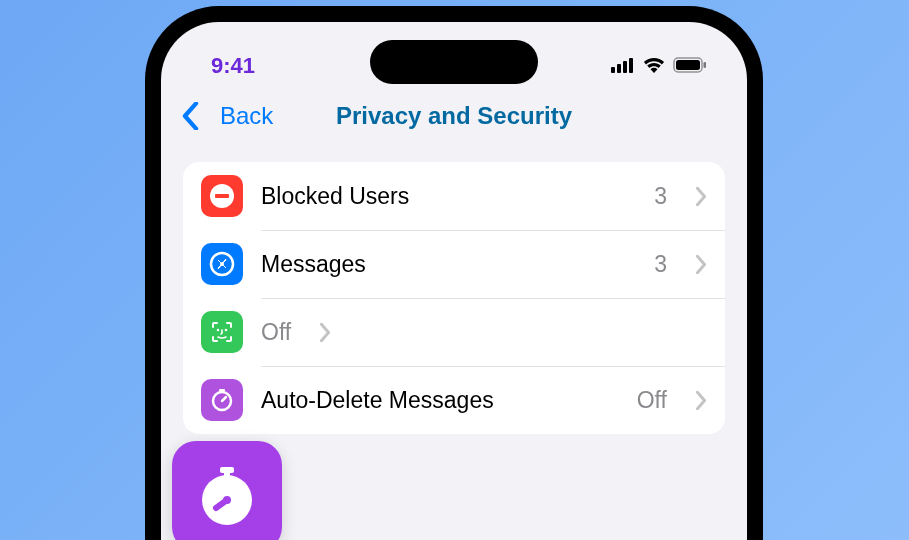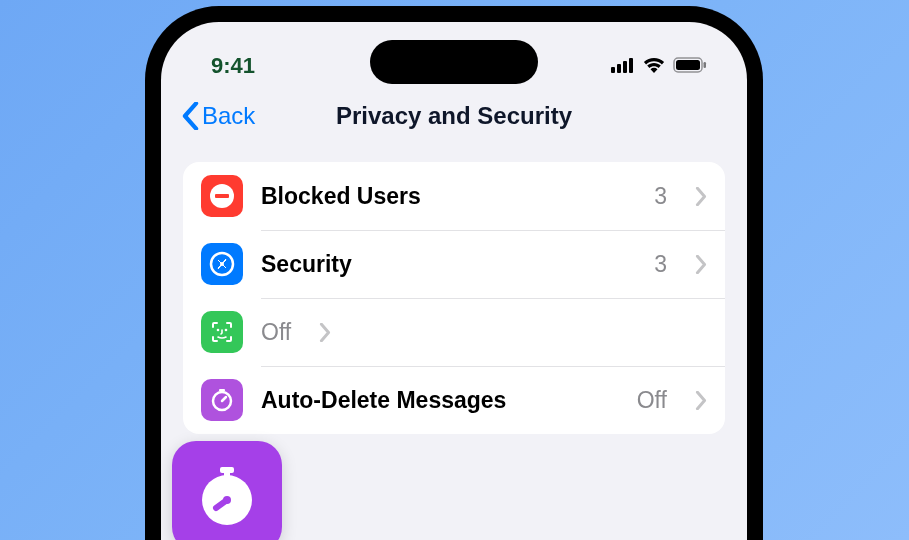--- a/index.html
+++ b/index.html
@@ -41,46 +41,46 @@
     z-index: 10;
   }
   .status-bar {
     display: flex;
     justify-content: space-between;
     align-items: center;
     padding: 24px 40px 0 50px;
     height: 64px;
     font-size: 22px;
     font-weight: 600;
-    color: #14532d;
+    color: #6d28d9;
   }
   .status-right { display: flex; align-items: center; gap: 8px; }
   .nav-bar {
     display: flex;
     align-items: center;
     padding: 16px 20px 18px;
     position: relative;
   }
   .back-btn {
     display: flex;
     align-items: center;
-    gap: 2px;
+    gap: 20px;
     color: #007aff;
     font-size: 24px;
     font-weight: 400;
     cursor: pointer;
   }
   .back-btn svg { width: 19px; height: 28px; }
   .nav-title {
     position: absolute;
     left: 50%;
     transform: translateX(-50%);
     font-size: 24px;
     font-weight: 600;
-    color: #0f172a;
+    color: #0369a1;
   }
   .list {
     margin: 14px 22px 0;
     background: #fff;
     border-radius: 16px;
     overflow: hidden;
   }
   .row {
     display: flex;
     align-items: center;
@@ -104,21 +104,21 @@
     border-radius: 10px;
     display: flex;
     align-items: center;
     justify-content: center;
     flex-shrink: 0;
   }
   .row-label {
     flex: 1;
     font-size: 23px;
     color: #000;
-    font-weight: 700;
+    font-weight: 400;
   }
   .row-value {
     font-size: 23px;
     color: #8a8a8e;
   }
   .chevron {
     width: 12px;
     height: 19px;
     margin-left: 10px;
   }
@@ -199,21 +199,21 @@
         <div class="app-icon" style="background:#007aff">
           <svg width="28" height="28" viewBox="0 0 28 28">
               <circle cx="14" cy="14" r="11" fill="none" stroke="#fff" stroke-width="2.5"></circle>
               <path d="M14 14 L18 10 L14 14 L10 18 Z M14 14 L10 10 M14 14 L18 18" stroke="#fff" stroke-width="1"></path>
               <polygon points="18,9 15,13 13,15 10,19 13,15 15,13" fill="#fff"></polygon>
               <polygon points="18,9 14,14 10,19 14,14" fill="#fff" stroke="#fff" stroke-width="1"></polygon>
               <path d="M18 9 L14 14 L10 19 L14 14 Z" fill="#fff"></path>
               <circle cx="14" cy="14" r="2" fill="#fff"></circle>
             </svg>
         </div>
-        <div class="row-label">Security</div>
+        <div class="row-label">Messages</div>
         <div class="row-value">3</div>
         <svg class="chevron" viewBox="0 0 10 16">
             <path d="M2 1 L8 8 L2 15" stroke="#c4c4c6" stroke-width="2.5" fill="none" stroke-linecap="round" stroke-linejoin="round"></path>
           </svg>
       </div>
 
       <div class="row">
         <div class="app-icon" style="background:#34c759">
           <svg width="28" height="28" viewBox="0 0 28 28">
               <path d="M5 9 V6 Q5 5 6 5 H9 M19 5 H22 Q23 5 23 6 V9 M23 19 V22 Q23 23 22 23 H19 M9 23 H6 Q5 23 5 22 V19" stroke="#fff" stroke-width="2" fill="none" stroke-linecap="round"></path>

